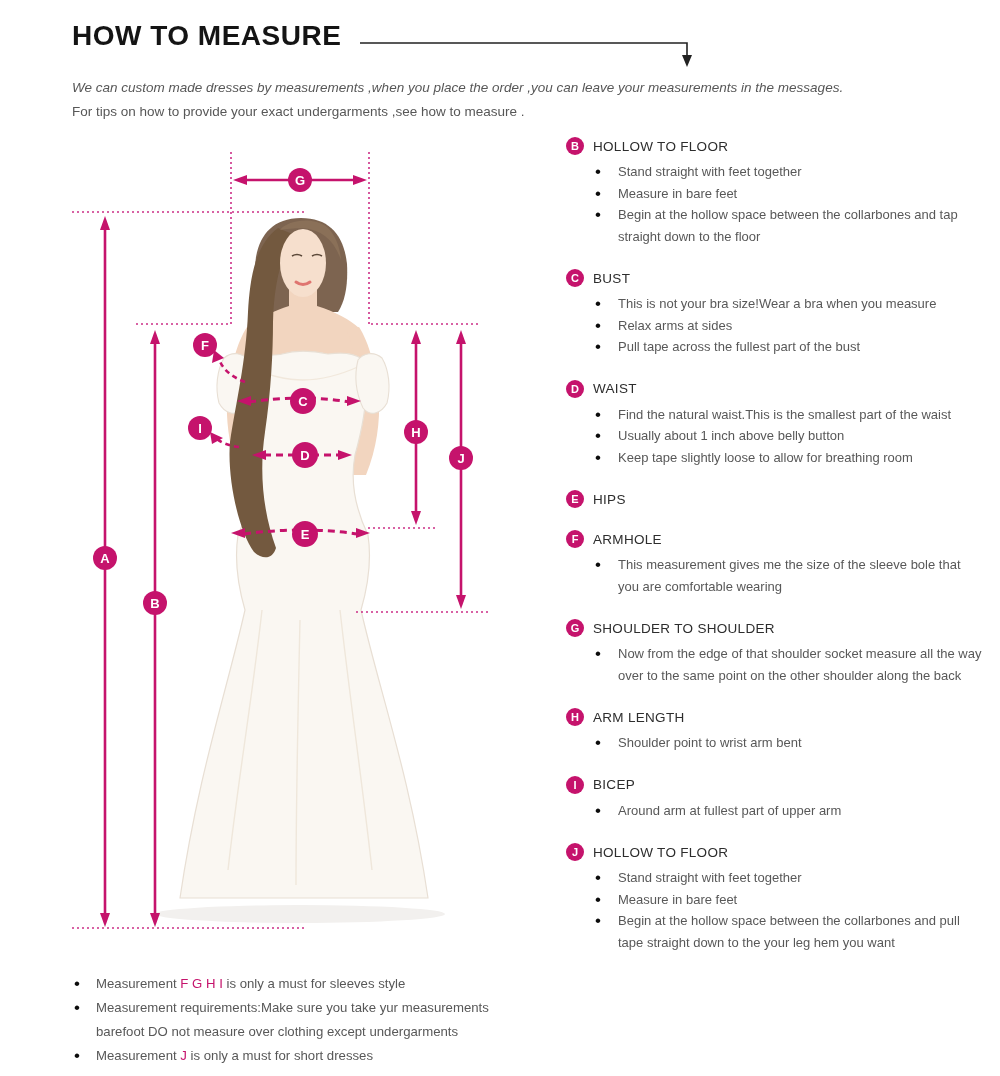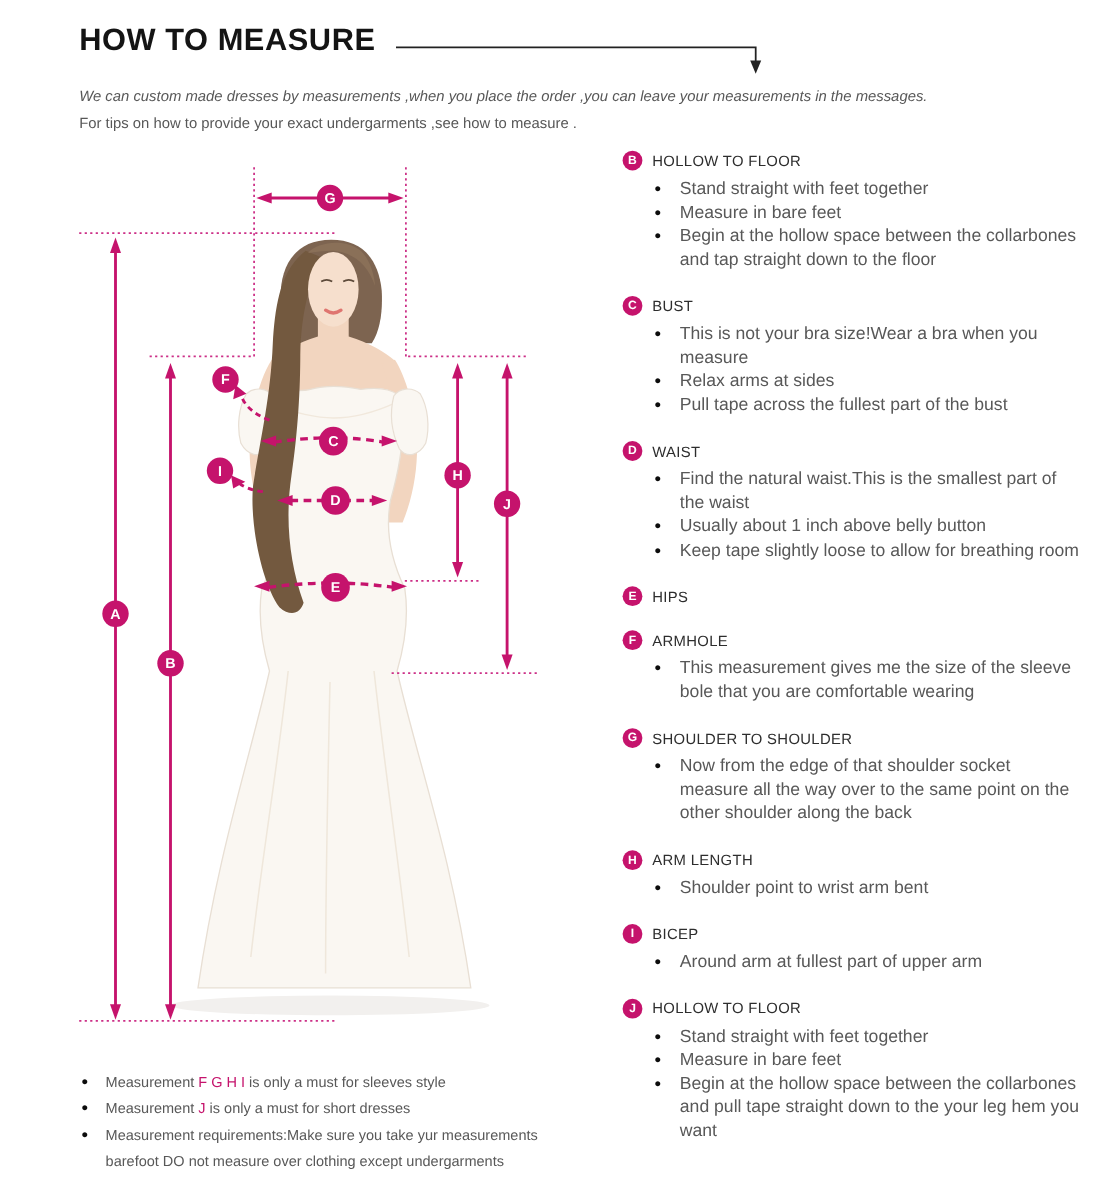--- a/index.html
+++ b/index.html
@@ -27,21 +27,21 @@
   .m-section { margin-bottom:22px; }
   .m-head { display:flex; align-items:center; gap:9px; }
   .letter-badge {
     width:18px; height:18px; border-radius:50%; background:#c5136c;
     color:#fff; font-size:11px; font-weight:bold; display:flex;
     align-items:center; justify-content:center; flex:0 0 18px;
   }
   .m-title { font-size:13.5px; color:#2d2d2d; letter-spacing:0.3px; }
   .m-list { list-style:none; margin:6px 0 0 27px; }
   .m-list li {
-    position:relative; padding-left:25px; font-size:16px;
+    position:relative; padding-left:25px; font-size:13px;
     line-height:21.5px; color:#585858;
   }
   .m-list li::before {
     content:"\2022"; position:absolute; left:2px; top:0;
     color:#0c0c0c; font-size:17px; line-height:21.5px;
   }
 
   
   .footnotes { position:absolute; left:74px; top:972px; width:444px; }
   .footnotes .fn {
@@ -274,18 +274,18 @@
     </ul>
   </div>
 
 </div>
 
 <div class="footnotes">
   <div class="fn">
     <span>Measurement </span><span class="hl">F G H I</span><span> is only a must for sleeves style</span>
   </div>
   <div class="fn">
+    <span>Measurement requirements:Make sure you take yur measurements barefoot DO not measure over clothing except undergarments</span><span class="hl"></span><span></span>
+  </div>
+  <div class="fn">
     <span>Measurement </span><span class="hl">J</span><span> is only a must for short dresses</span>
   </div>
-  <div class="fn">
-    <span>Measurement requirements:Make sure you take yur measurements barefoot DO not measure over clothing except undergarments</span><span class="hl"></span><span></span>
-  </div>
 </div>
 
 </body></html>

